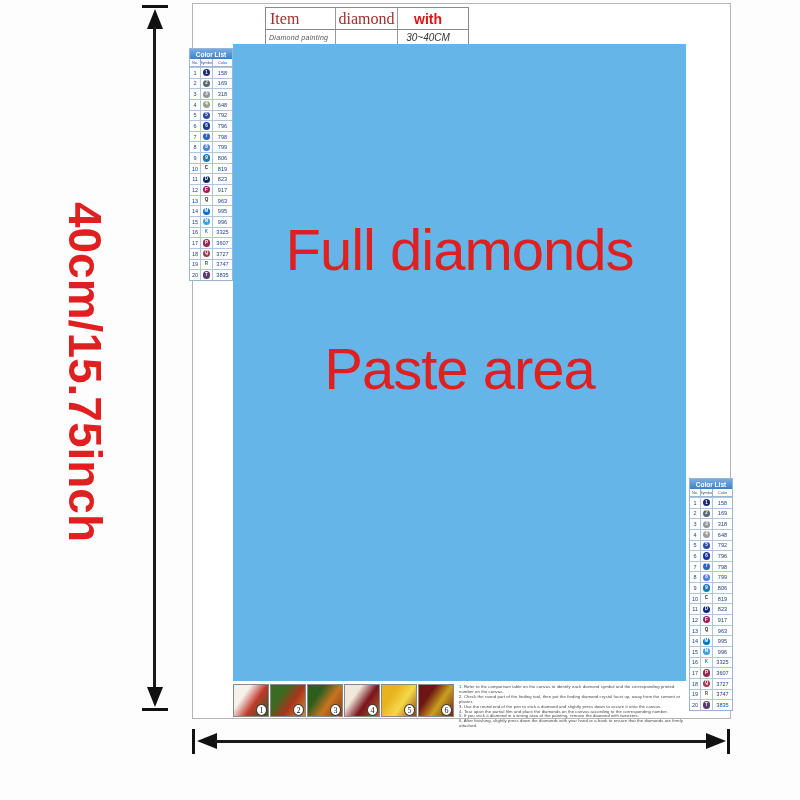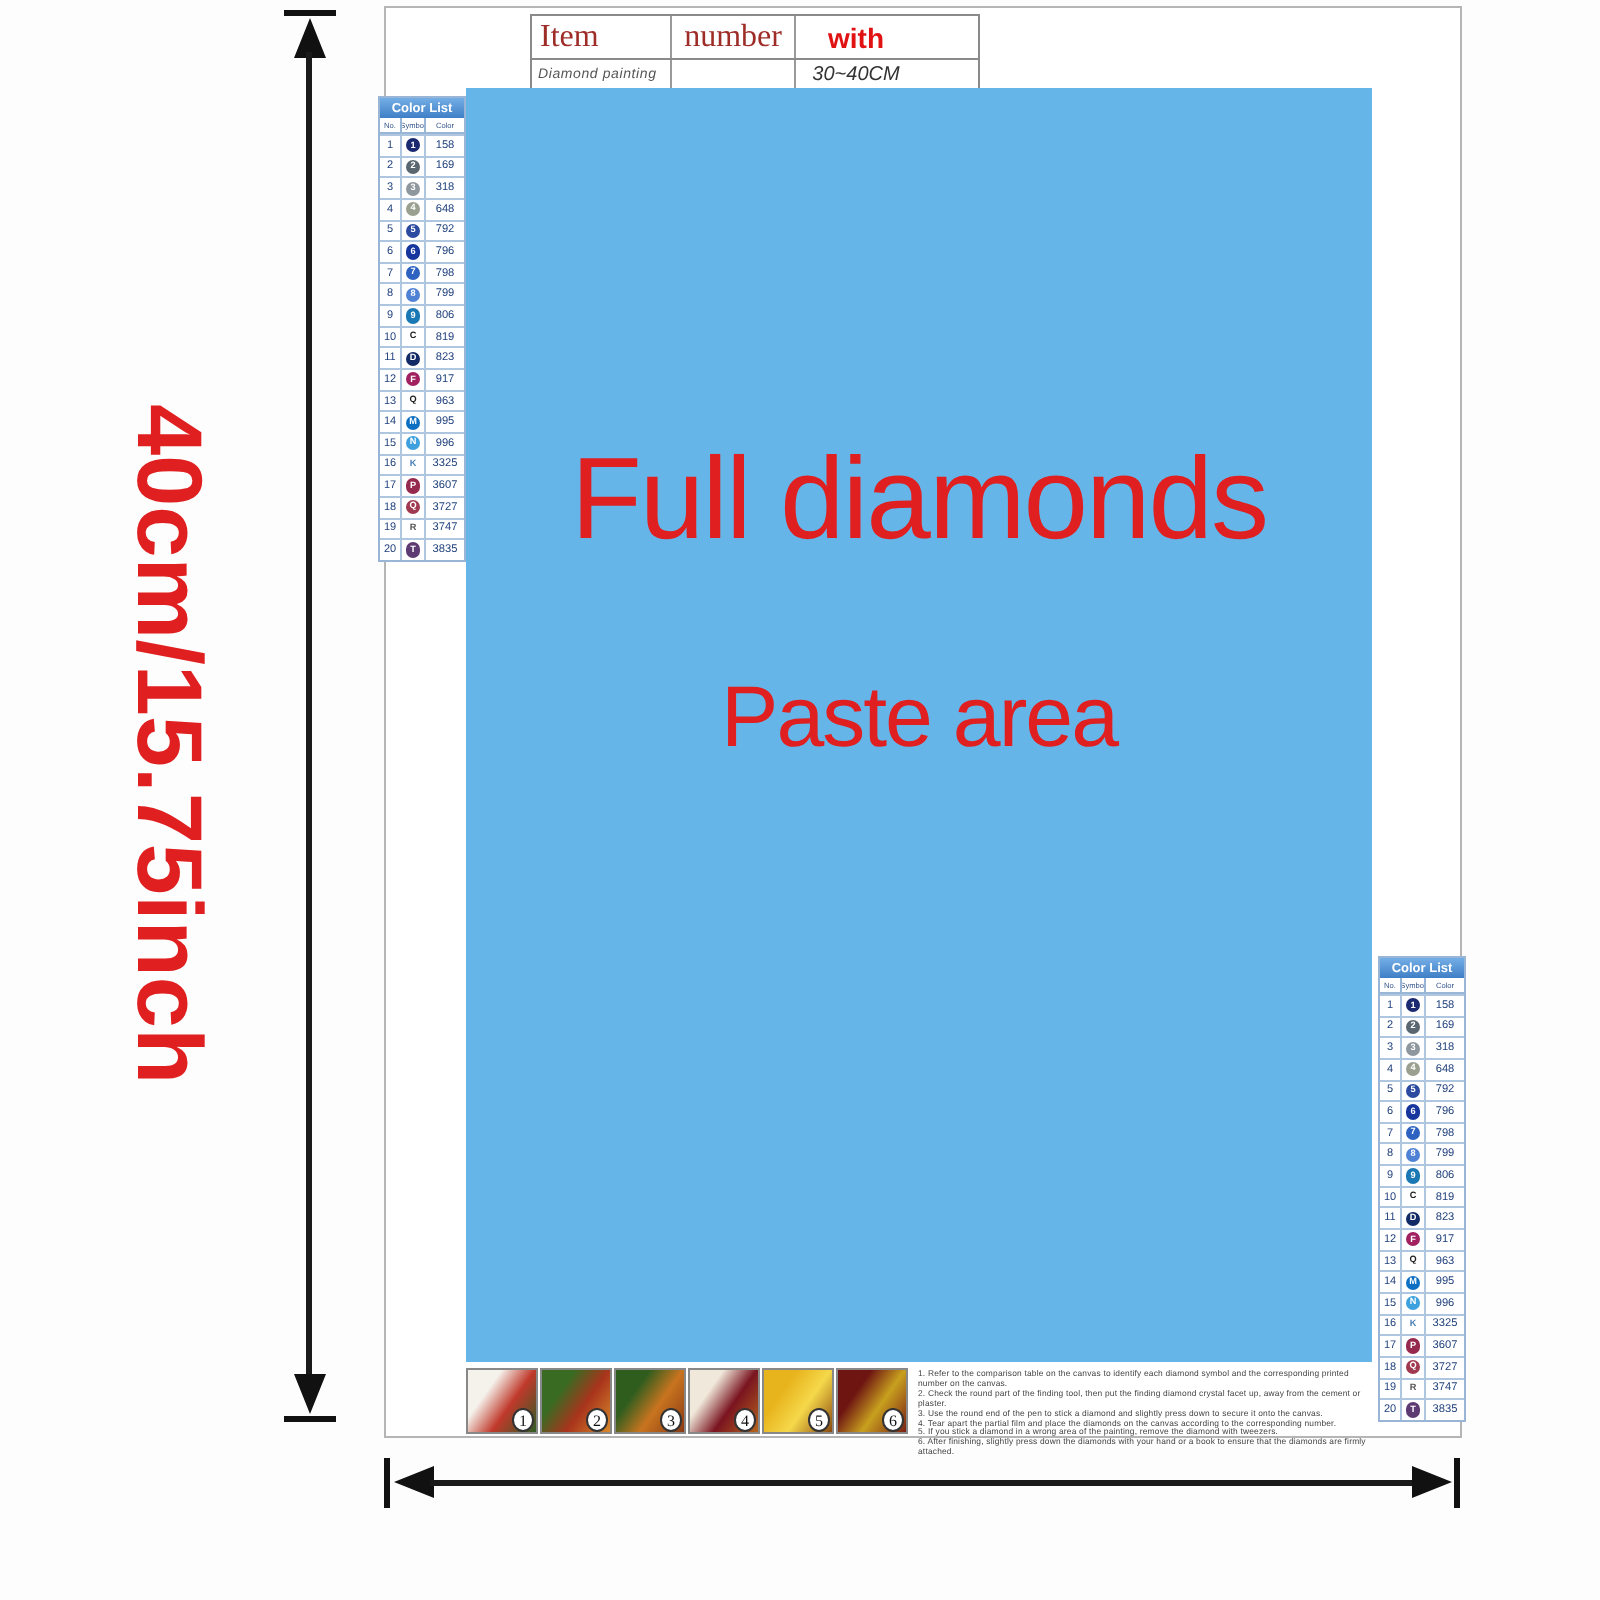--- a/index.html
+++ b/index.html
@@ -4,40 +4,40 @@
 <style>
   html,body{margin:0;padding:0;background:#ffffff;}
   #stage{position:relative;width:800px;height:800px;background:#fdfdfd;overflow:hidden;
          font-family:"Liberation Sans", sans-serif;}
 
   
   .sheet{position:absolute;left:192px;top:3px;width:539px;height:716px;
          background:#ffffff;border:1px solid #b5b5b5;box-sizing:border-box;}
 
   
-  .spec{position:absolute;left:265px;top:7px;width:225px;border:1px solid #8a8a8a;
+  .spec{position:absolute;left:265px;top:7px;width:204px;border:1px solid #8a8a8a;
         background:#fff;box-sizing:border-box;}
   .spec-row{display:grid;grid-template-columns:70px 62px 60px;}
   .spec-row.head{height:21px;border-bottom:1px solid #8a8a8a;}
   .spec-row.body{height:15px;font-style:italic;}
   .spec-cell{display:flex;align-items:center;justify-content:center;overflow:hidden;
              border-right:1px solid #9a9a9a;box-sizing:border-box;}
   .spec-cell:last-child{border-right:none;}
   .spec-item,.spec-number{font-family:"Liberation Serif", serif;font-size:16px;color:#9e2d28;}
   .spec-item{justify-content:flex-start;padding-left:4px;}
   .spec-size{font-size:14px;font-weight:bold;color:#e01212;}
   .spec-prod{font-size:7px;color:#555;justify-content:flex-start;padding-left:3px;letter-spacing:.3px;}
   .spec-dim{font-size:10px;color:#333;}
 
   
   .paste{position:absolute;left:233px;top:44px;width:453px;height:637px;
          background:var(--paste-bg,#66b5e8);display:flex;flex-direction:column;align-items:center;}
   .paste-l1{margin-top:172px;font-size:58px;letter-spacing:-1px;color:var(--accent-red,#e02020);
             font-weight:500;white-space:nowrap;}
-  .paste-l2{margin-top:52px;font-size:43px;letter-spacing:-1px;color:var(--accent-red,#e02020);
+  .paste-l2{margin-top:52px;font-size:58px;letter-spacing:-1px;color:var(--accent-red,#e02020);
             font-weight:500;white-space:nowrap;}
 
   
   .color-list{position:absolute;width:44px;background:#fff;border:1px solid #9ab6d6;
               box-sizing:border-box;font-family:"Liberation Sans", sans-serif;}
   .color-list.left{left:189px;top:48px;}
   .color-list.right{left:689px;top:478px;}
   .cl-title{height:10px;background:linear-gradient(#74aee6,#3f7fc6);color:#fff;
             font-size:6.5px;font-weight:bold;display:flex;align-items:center;justify-content:center;
             white-space:nowrap;overflow:hidden;}
@@ -85,21 +85,21 @@
 </head>
 <body>
 
 <div id="stage">
 
   <div class="sheet"></div>
 
   <div class="spec">
     <div class="spec-row head">
       <div class="spec-cell spec-item">Item</div>
-      <div class="spec-cell spec-number">number</div>
+      <div class="spec-cell spec-number">diamond</div>
       <div class="spec-cell spec-size">with</div>
     </div>
     <div class="spec-row body">
       <div class="spec-cell spec-prod">Diamond painting</div>
       <div class="spec-cell"></div>
       <div class="spec-cell spec-dim">30~40CM</div>
     </div>
   </div>
 
   <div class="paste">

